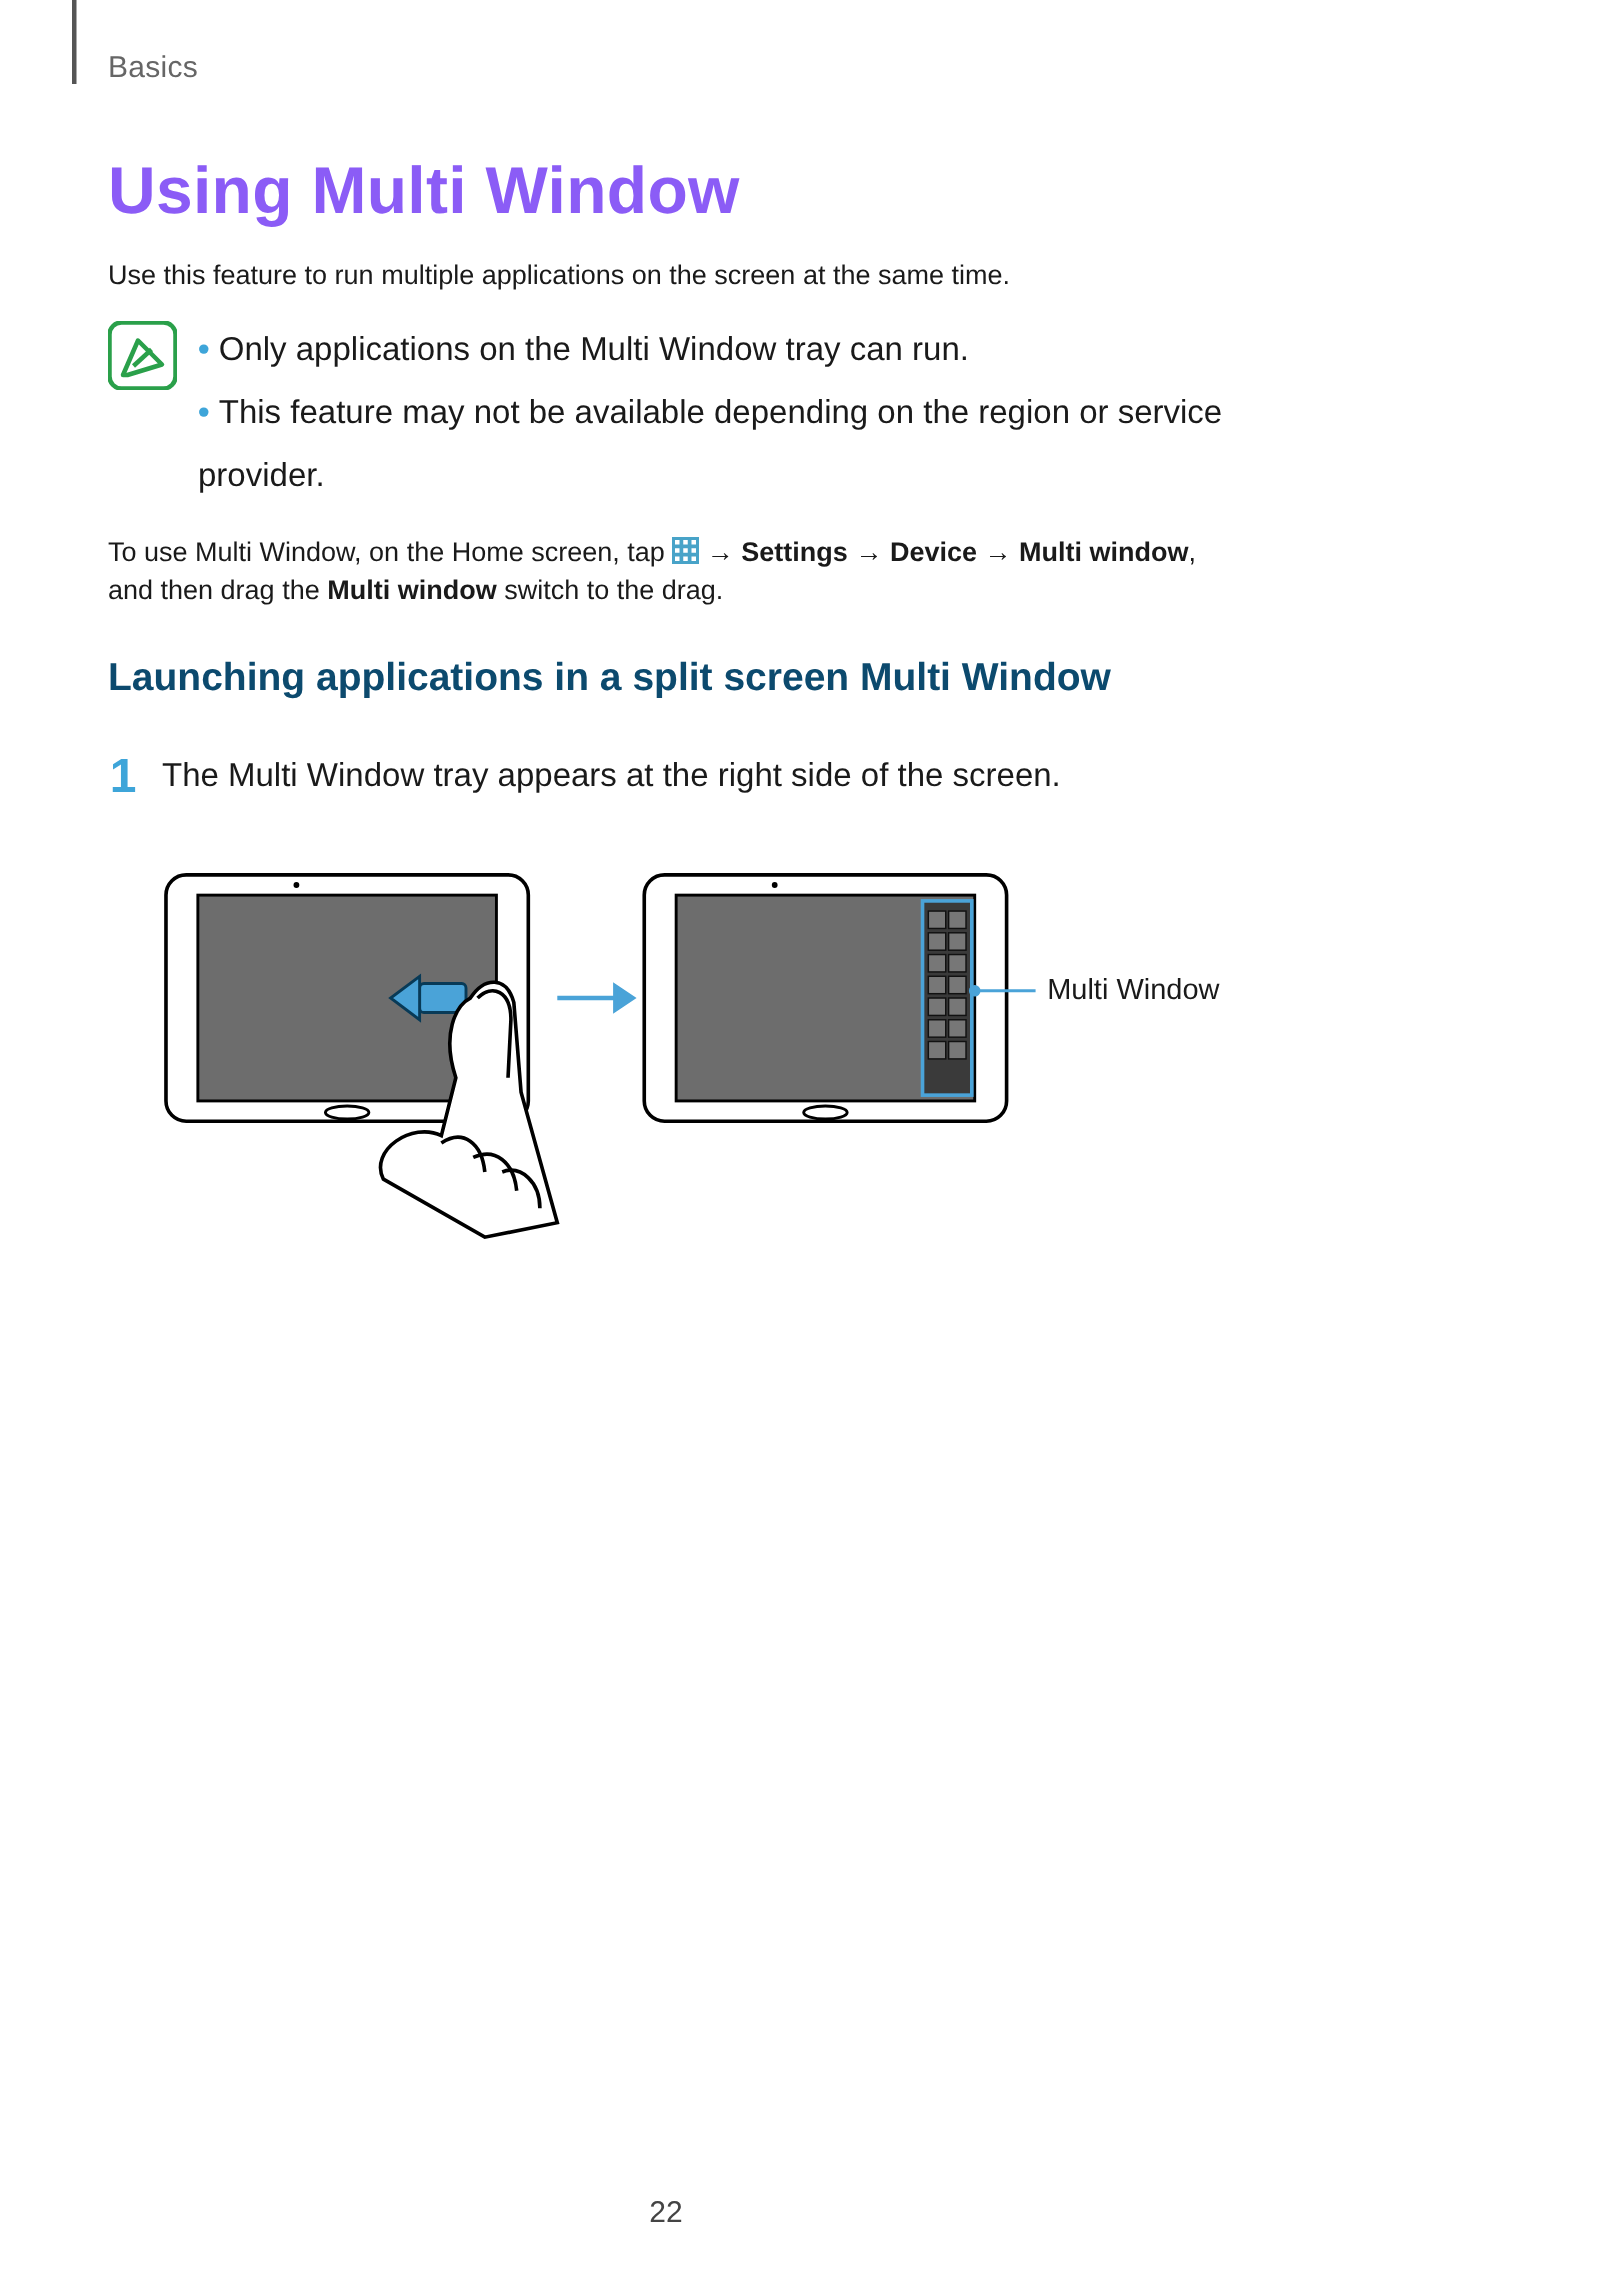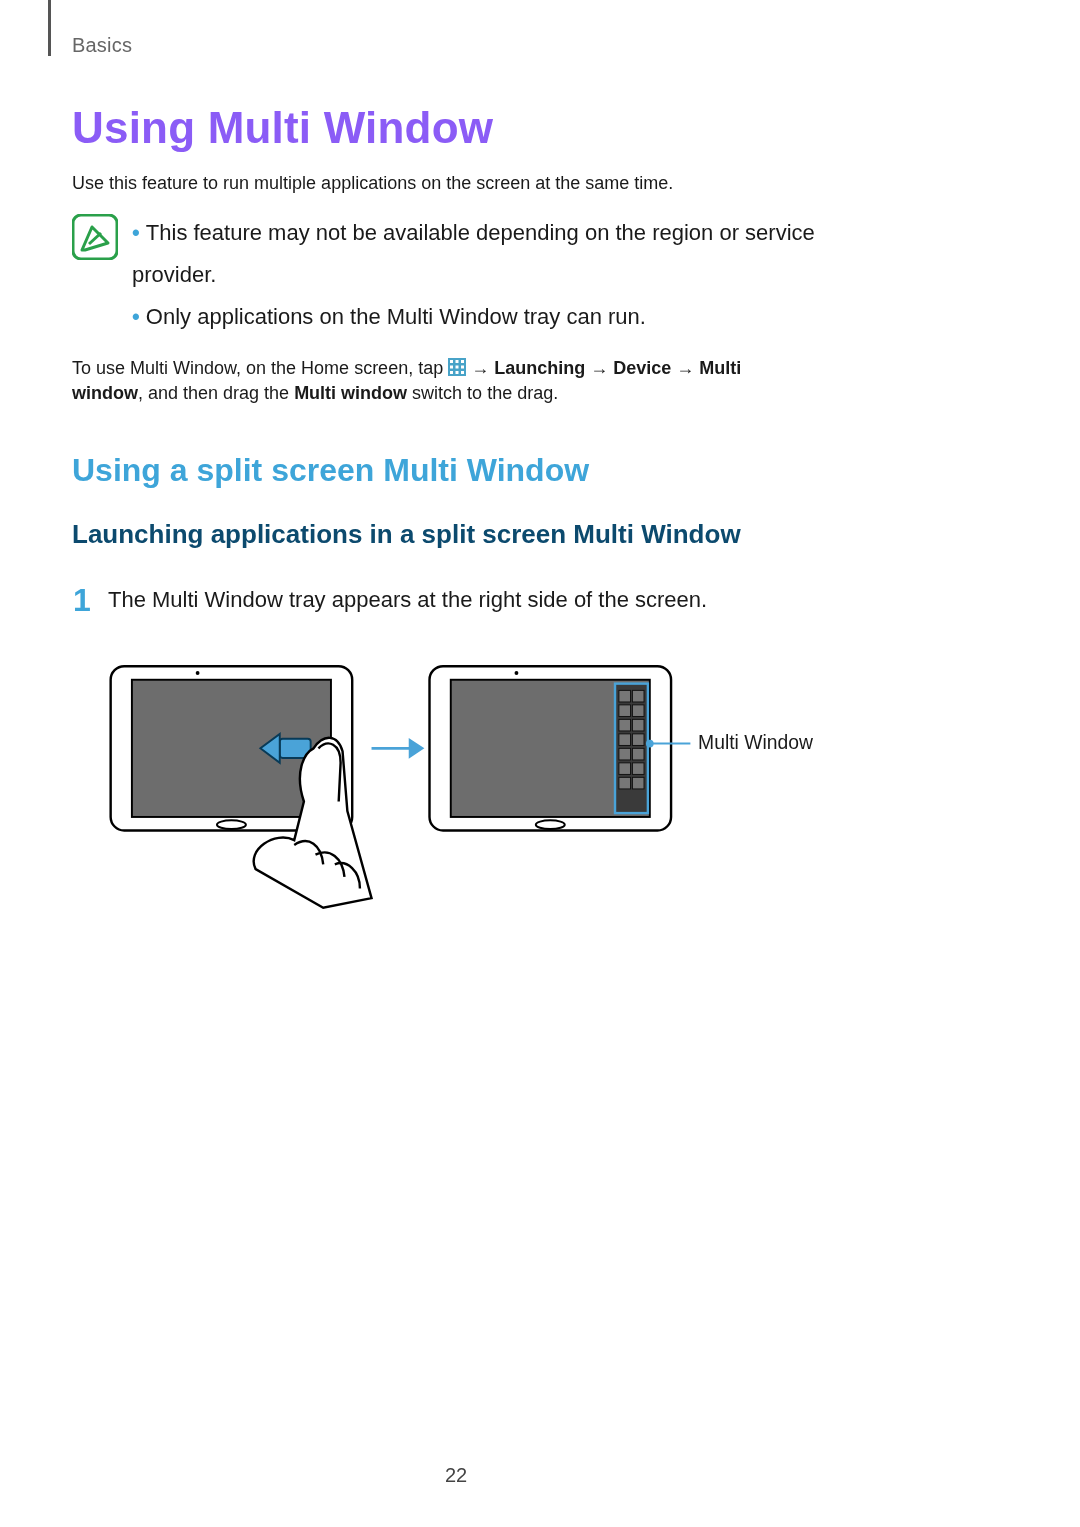--- a/index.html
+++ b/index.html
@@ -115,21 +115,21 @@
   }
   .illus-wrap {
     margin-top: 26px;
     display: flex;
     justify-content: center;
   }
   .page-num {
     position: absolute;
     bottom: 40px;
     width: 100%;
-    left: 12px;
+    left: 0;
     text-align: center;
     font-size: 20px;
     color: #444;
   }
   .bold { font-weight: 700; }
 </style>
 </head>
 <body>
 
 <div class="page">
@@ -140,50 +140,49 @@
     <h1 class="title">Using Multi Window</h1>
     <p class="body">Use this feature to run multiple applications on the screen at the same time.</p>
 
     <div class="note-block">
       <svg class="note-icon" viewBox="0 0 46 46">
         <rect x="1" y="1" width="44" height="44" rx="8" ry="8" fill="none" stroke="#2aa04a" stroke-width="3"></rect>
         <path d="M10 36 L20 13 L36 29 L13 36 Z" fill="none" stroke="#2aa04a" stroke-width="3" stroke-linejoin="round"></path>
         <line x1="17" y1="30" x2="29" y2="19" stroke="#2aa04a" stroke-width="3"></line>
       </svg>
       <ul class="note-list">
+        <li>Only applications on the Multi Window tray can run.</li>
         <li>This feature may not be available depending on the region or service provider.</li>
-        <li>Only applications on the Multi Window tray can run.</li>
       </ul>
     </div>
 
     <p class="body">
       <span>To use Multi Window, on the Home screen, tap </span>
       <svg class="inline-icon" width="18" height="18" viewBox="0 0 18 18">
         <rect x="0" y="0" width="18" height="18" fill="#48a3c8"></rect>
         <g fill="#fff">
           <rect x="2" y="2" width="3" height="3"></rect>
             <rect x="7.5" y="2" width="3" height="3"></rect>
             <rect x="13" y="2" width="3" height="3"></rect>
           <rect x="2" y="7.5" width="3" height="3"></rect>
             <rect x="7.5" y="7.5" width="3" height="3"></rect>
             <rect x="13" y="7.5" width="3" height="3"></rect>
           <rect x="2" y="13" width="3" height="3"></rect>
             <rect x="7.5" y="13" width="3" height="3"></rect>
             <rect x="13" y="13" width="3" height="3"></rect>
         </g>
       </svg>
       <span> → </span>
-      <span class="bold">Launching</span>
+      <span class="bold">Settings</span>
       <span> → </span>
       <span class="bold">Device</span>
       <span> → </span>
       <span class="bold">Multi window</span><span>, and then drag the </span><span class="bold">Multi window</span><span> switch to the drag.</span>
     </p>
 
-    <h2 class="subtitle">Using a split screen Multi Window</h2>
 
     <h3 class="subsub">Launching applications in a split screen Multi Window</h3>
 
     <div class="step-row">
       <div class="step-num">1</div>
       <div class="step-body">
         <p>The Multi Window tray appears at the right side of the screen.</p>
       </div>
     </div>
 

